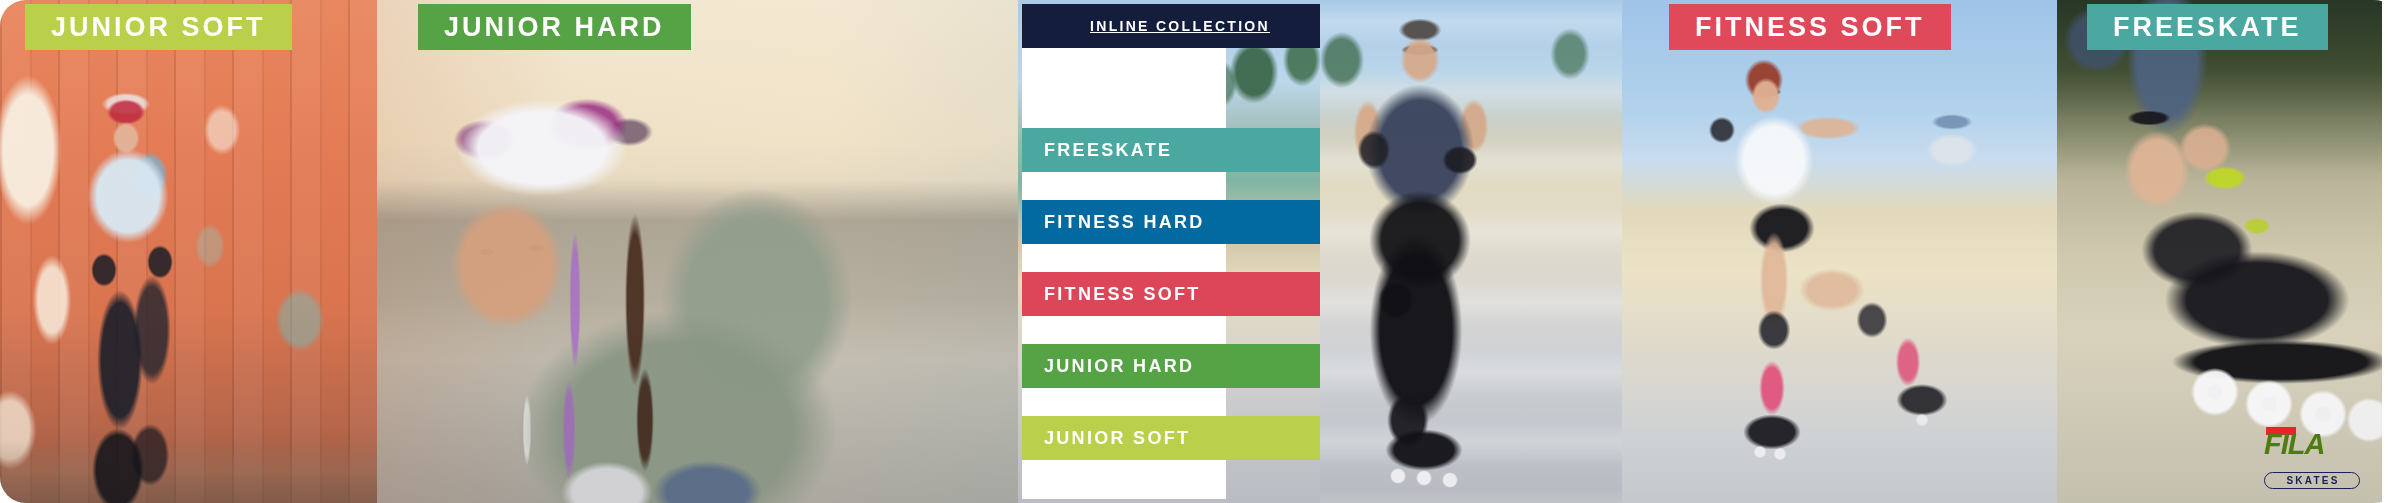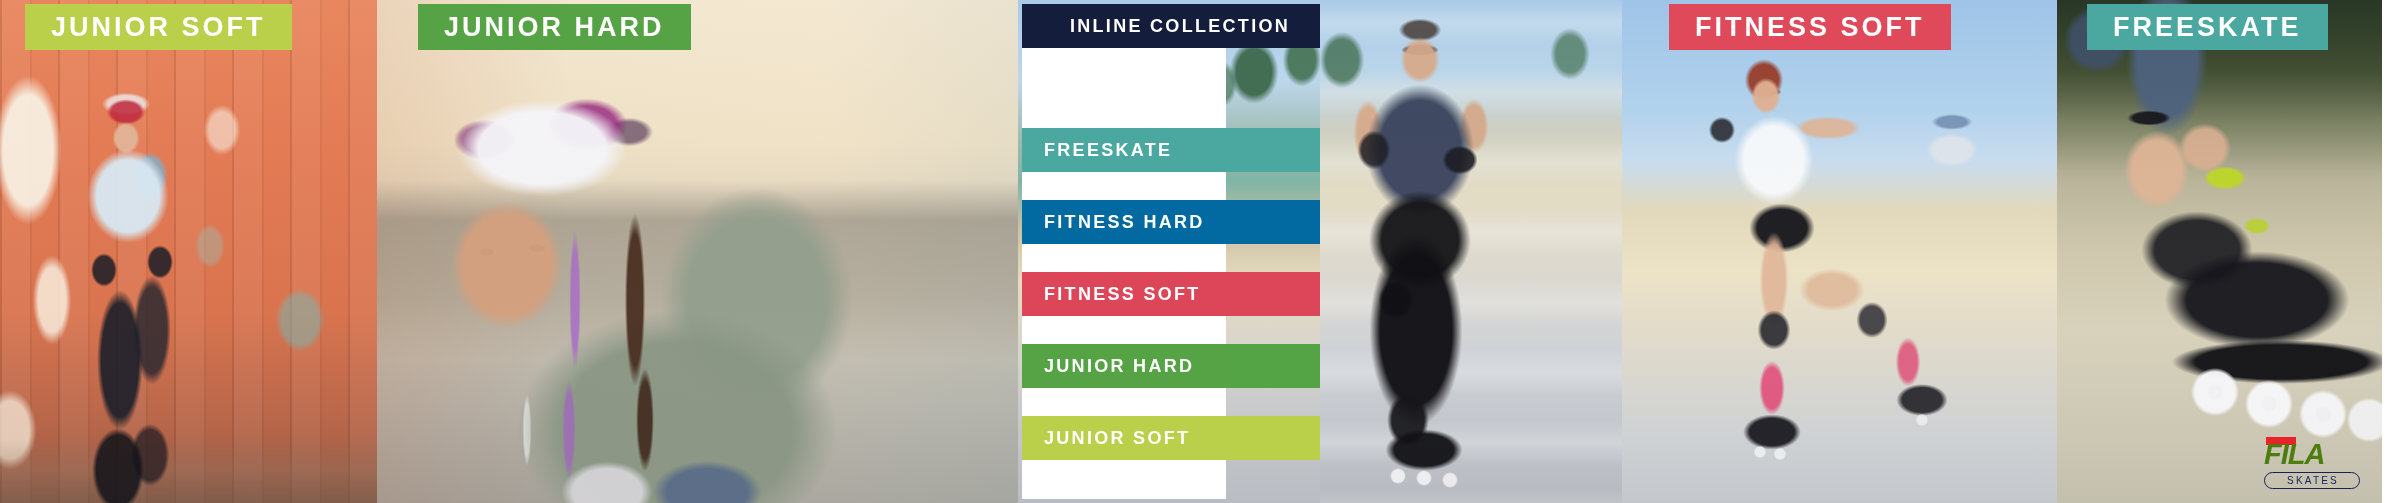--- a/index.html
+++ b/index.html
@@ -8,20 +8,21 @@
     background:#ffffff;
     font-family:"Liberation Sans", sans-serif;
   }
   #banner{
     position:relative;
     width:2400px;
     height:503px;
     overflow:hidden;
     display:flex;
     background:#ffffff;
+    border-radius:26px;
   }
 
   
   .panel{
     position:relative;
     height:503px;
     flex:0 0 auto;
     overflow:hidden;
   }
   .photo{
@@ -149,23 +150,24 @@
     z-index:20;
   }
   
   .coll-head{
     position:absolute;
     left:4px; top:4px;
     width:316px; height:44px;
     background:#141e3c;
     z-index:30;
     display:flex; align-items:center; justify-content:center;
-    color:#ffffff; font-weight:bold; font-size:18px;
+    color:#ffffff; font-weight:bold; font-size:14px;
     letter-spacing:2.3px; text-transform:uppercase;
     white-space:nowrap;
+    text-decoration:underline;
   }
   
   .coll-row{
     position:absolute;
     left:4px;
     width:316px;
     height:44px;
     z-index:26;
     display:flex;
     align-items:center;
@@ -338,26 +340,26 @@
     width:96px;
     color:#4d7c0f;
     font-weight:bold;
     font-style:italic;
     font-size:29px;
     letter-spacing:-1px;
     line-height:29px;
     text-align:left;
   }
   .fila-sub{
-    margin-top:2px;
+    margin-top:12px;
     border:1.6px solid #18215a;
     border-radius:11px;
     color:#18215a;
     font-size:10px;
-    font-weight:normal;
+    font-weight:bold;
     letter-spacing:2.2px;
     padding:2px 0 2px 2px;
   }
 </style>
 </head>
 <body>
 
 <div id="banner">
 
   <div class="panel p1">

